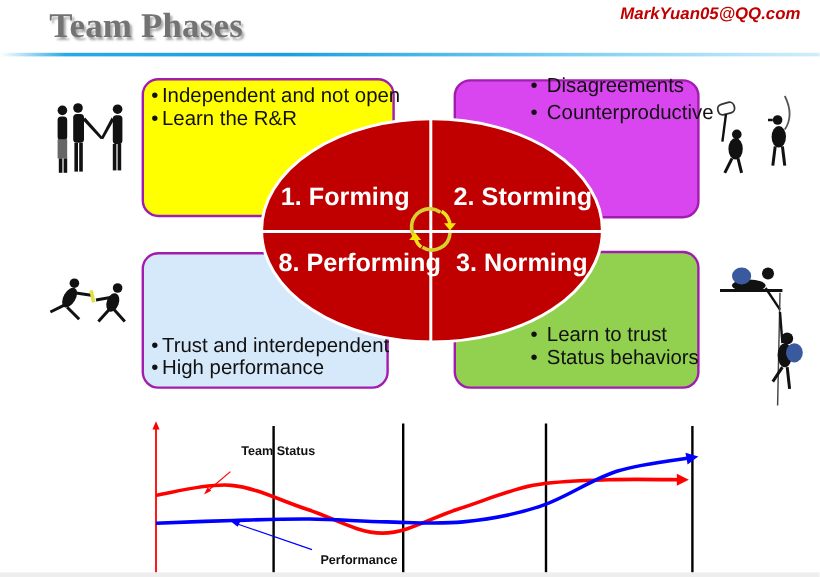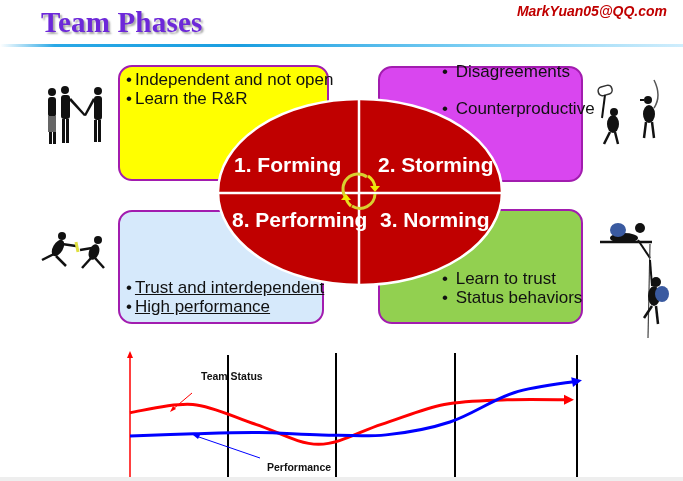--- a/index.html
+++ b/index.html
@@ -1,24 +1,24 @@
 <!DOCTYPE html>
 <html><head>
 <meta charset="utf-8">
 <style>
   html, body { margin:0; padding:0; }
   body { width:683px; height:481px; position:relative; overflow:hidden; background:#ffffff; font-family:"Liberation Sans", sans-serif; }
   .abs { position:absolute; }
-  #title { left:41px; top:6px; font-family:"Liberation Serif", serif; font-weight:bold; font-size:29px; color:#6d28d9; text-shadow:2px 2px 2px rgba(0,0,0,0.35); letter-spacing:0.2px; }
+  #title { left:41px; top:6px; font-family:"Liberation Serif", serif; font-weight:bold; font-size:29px; color:#737373; text-shadow:2px 2px 2px rgba(0,0,0,0.35); letter-spacing:0.2px; }
   #title-rule { left:0; top:44px; width:683px; height:3px; background:linear-gradient(to right, rgba(0,160,230,0) 0%, #29a8e6 8%, #1a9ee0 35%, #7fd0f4 70%, rgba(160,220,250,0.5) 100%); }
   #email { right:16px; top:3px; color:#c00000; font-weight:bold; font-style:italic; font-size:14px; }
   .box { position:absolute; border:2px solid #a21caf; border-radius:14px; box-sizing:border-box; font-size:17px; color:#111; line-height:19px; }
   #box-forming { left:118px; top:65px; width:211px; height:116px; background:#ffff00; padding:3px 0 0 6px; }
   #box-storming { left:378px; top:65px; width:205px; height:116px; background:#d946ef; padding:0 0 0 62px; line-height:18px; top:66px; }
-  #box-performing { left:118px; top:210px; width:206px; height:114px; background:#d6e9fb; padding:66px 0 0 6px;text-decoration:underline; }
+  #box-performing { left:118px; top:210px; width:206px; height:114px; background:#d6e9fb; padding:66px 0 0 6px; }
   #box-norming { left:378px; top:209px; width:205px; height:115px; background:#92d050; padding:58px 0 0 62px; }
   #box-storming .lines { margin-top:-5px; }
   .line { white-space:nowrap; }
   .bullet { display:inline-block; margin-right:3px; }
   #ellipse { left:215px; top:96px; }
   .phase { position:absolute; color:#fff; font-weight:bold; font-size:21px; white-space:nowrap; }
   #phase-1 { left:234px; top:153px; }
   #phase-2 { left:378px; top:153px; }
   #phase-4 { left:232px; top:208px; }
   #phase-3 { left:380px; top:208px; }
@@ -35,21 +35,21 @@
 <div class="abs" id="email">MarkYuan05@QQ.com</div>
 
 <div class="box" id="box-forming">
   <div class="line"><span class="bullet">•</span><span>Independent and not open</span></div>
   <div class="line"><span class="bullet">•</span><span>Learn the R&amp;R</span></div>
 </div>
 
 <div class="box" id="box-storming">
   <div class="lines">
   <div class="line"><span class="bullet">•</span> <span>Disagreements</span></div>
-  <div class="line" style="margin-top:19px"><span class="bullet">•</span> <span>Counterproductive</span></div>
+  <div class="line" style="margin-top:4px"><span class="bullet">•</span> <span>Counterproductive</span></div>
   </div>
 </div>
 
 <div class="box" id="box-performing">
   <div class="line"><span class="bullet">•</span><span>Trust and interdependent</span></div>
   <div class="line"><span class="bullet">•</span><span>High performance</span></div>
 </div>
 
 <div class="box" id="box-norming">
   <div class="line"><span class="bullet">•</span> <span>Learn to trust</span></div>

